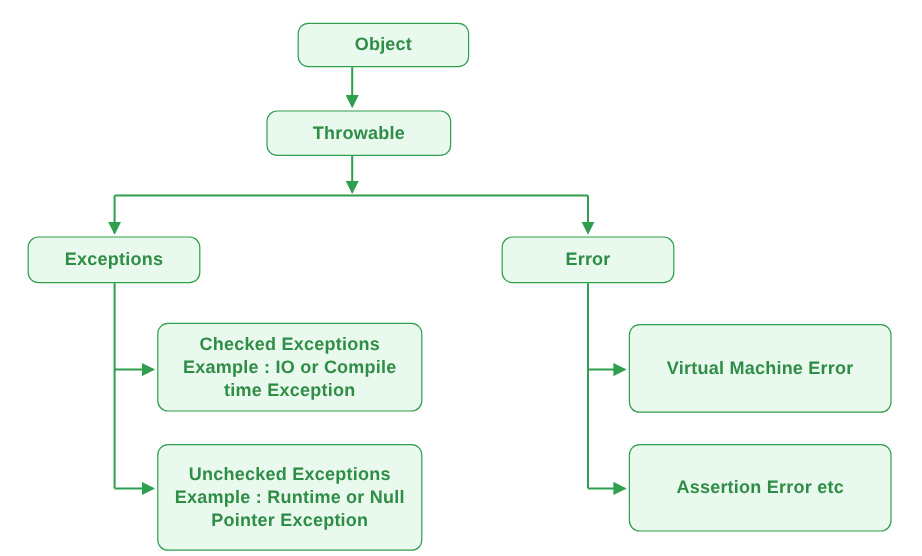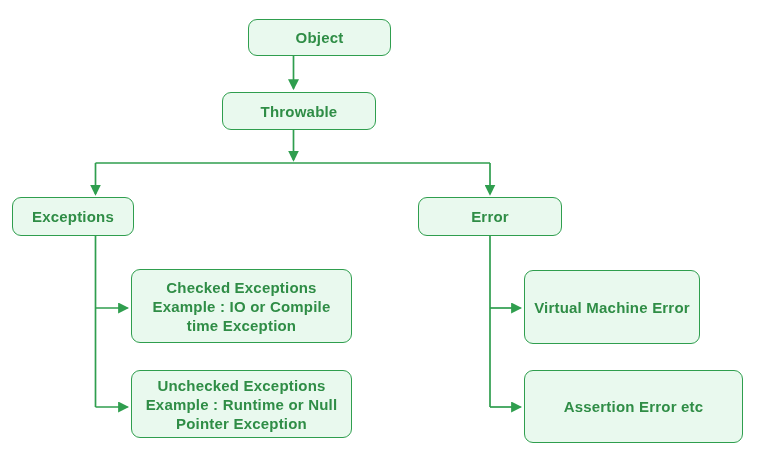--- a/index.html
+++ b/index.html
@@ -35,25 +35,25 @@
     text-align:center;
     color:var(--text);
     font-size:15px;
     font-weight:600;
     letter-spacing:0.2px;
     line-height:19px;
     white-space:pre-line;
   }
   .node-object      {left:222px;top:19px; width:143px;height:37px;margin-left:26px;}
   .node-throwable   {left:222px;top:92px; width:154px;height:38px;}
-  .node-exceptions  {left:12px; top:197px;width:122px;height:39px;}
+  .node-exceptions  {left:23px; top:197px;width:144px;height:39px;}
   .node-error       {left:418px;top:197px;width:144px;height:39px;}
   .node-checked     {left:131px;top:269px;width:221px;height:74px;}
-  .node-unchecked   {left:131px;top:370px;width:221px;height:68px;}
-  .node-vm-error    {left:524px;top:270px;width:176px;height:74px;}
+  .node-unchecked   {left:131px;top:370px;width:221px;height:89px;}
+  .node-vm-error    {left:524px;top:270px;width:219px;height:74px;}
   .node-assertion   {left:524px;top:370px;width:219px;height:73px;}
 </style>
 </head>
 <body>
 
 <div class="stage">
 
   <svg class="connector-layer" width="768" height="463" viewBox="0 0 768 463" aria-hidden="true">
     <defs>
       <marker id="arrow" viewBox="0 0 10 10" refX="8.5" refY="5" markerWidth="11" markerHeight="11" markerUnits="userSpaceOnUse" orient="auto">

